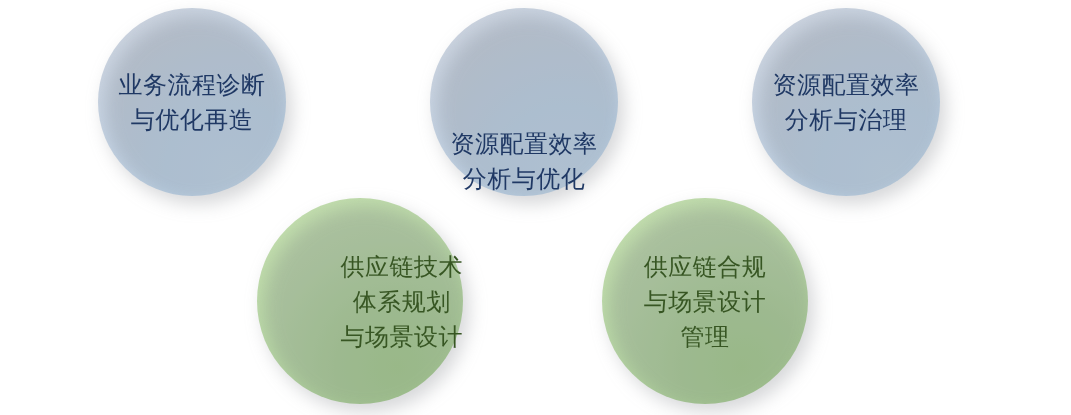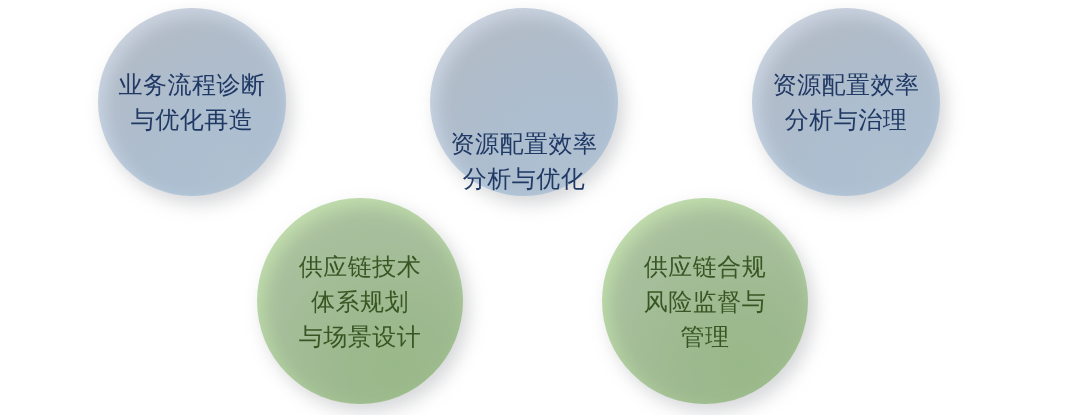--- a/index.html
+++ b/index.html
@@ -75,25 +75,25 @@
   <div class="bubble bubble-blue" style="left:430px; top:8px; width:188px; height:188px;align-items:flex-end;">
     <span class="label label-blue">资源配置效率
 分析与优化</span>
   </div>
 
   <div class="bubble bubble-blue" style="left:752px; top:8px; width:188px; height:188px;">
     <span class="label label-blue">资源配置效率
 分析与治理</span>
   </div>
 
-  <div class="bubble bubble-green" style="left:257px; top:198px; width:206px; height:206px;">
+  <div class="bubble bubble-green" style="left:257px; top:198px; width:206px; height:206px;justify-content:flex-end;">
     <span class="label label-green">供应链技术
 体系规划
 与场景设计</span>
   </div>
 
   <div class="bubble bubble-green" style="left:602px; top:198px; width:206px; height:206px;">
     <span class="label label-green">供应链合规
-风险监督与
+与场景设计
 管理</span>
   </div>
 
 </div>
 
 </body></html>

